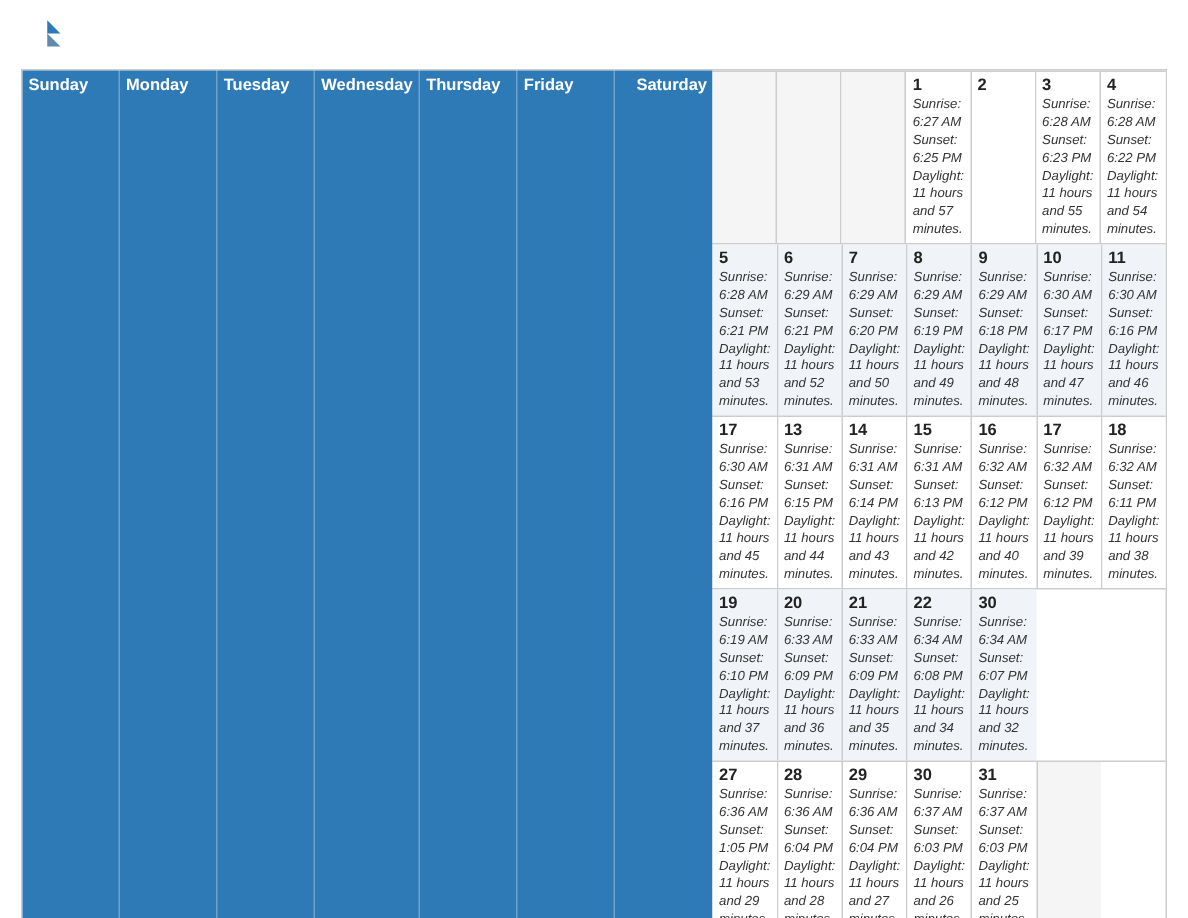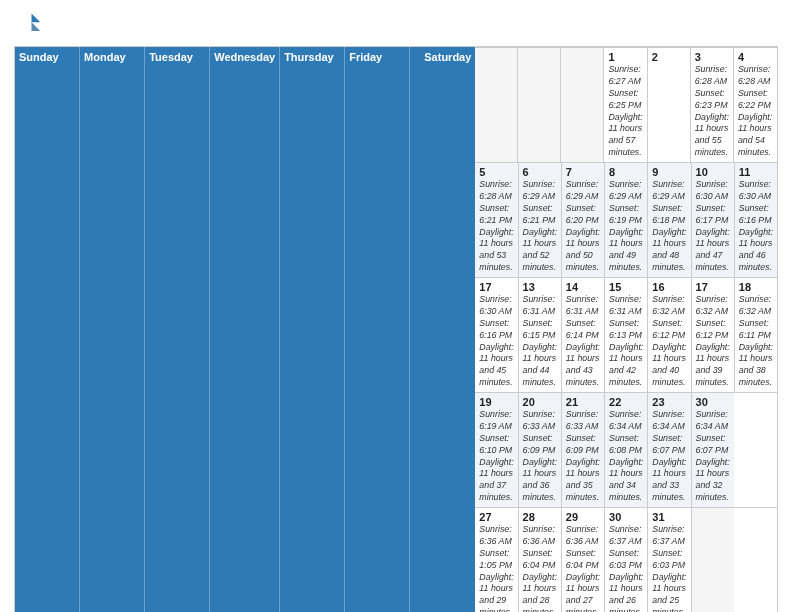--- a/index.html
+++ b/index.html
@@ -299,27 +299,20 @@
 and 35 minutes.</div>
           </div>
           <div class="cal-cell alt-row">
             <div class="day-number">22</div>
             <div class="cell-info">Sunrise: 6:34 AM
 Sunset: 6:08 PM
 Daylight: 11 hours
 and 34 minutes.</div>
           </div>
           <div class="cal-cell alt-row">
-            <div class="day-number">23</div>
-            <div class="cell-info">Sunrise: 6:34 AM
-Sunset: 6:07 PM
-Daylight: 11 hours
-and 33 minutes.</div>
-          </div>
-          <div class="cal-cell alt-row">
             <div class="day-number">30</div>
             <div class="cell-info">Sunrise: 6:34 AM
 Sunset: 6:07 PM
 Daylight: 11 hours
 and 32 minutes.</div>
           </div>
         </div>
         <div class="cal-row">
           <div class="cal-cell">
             <div class="day-number">27</div>

